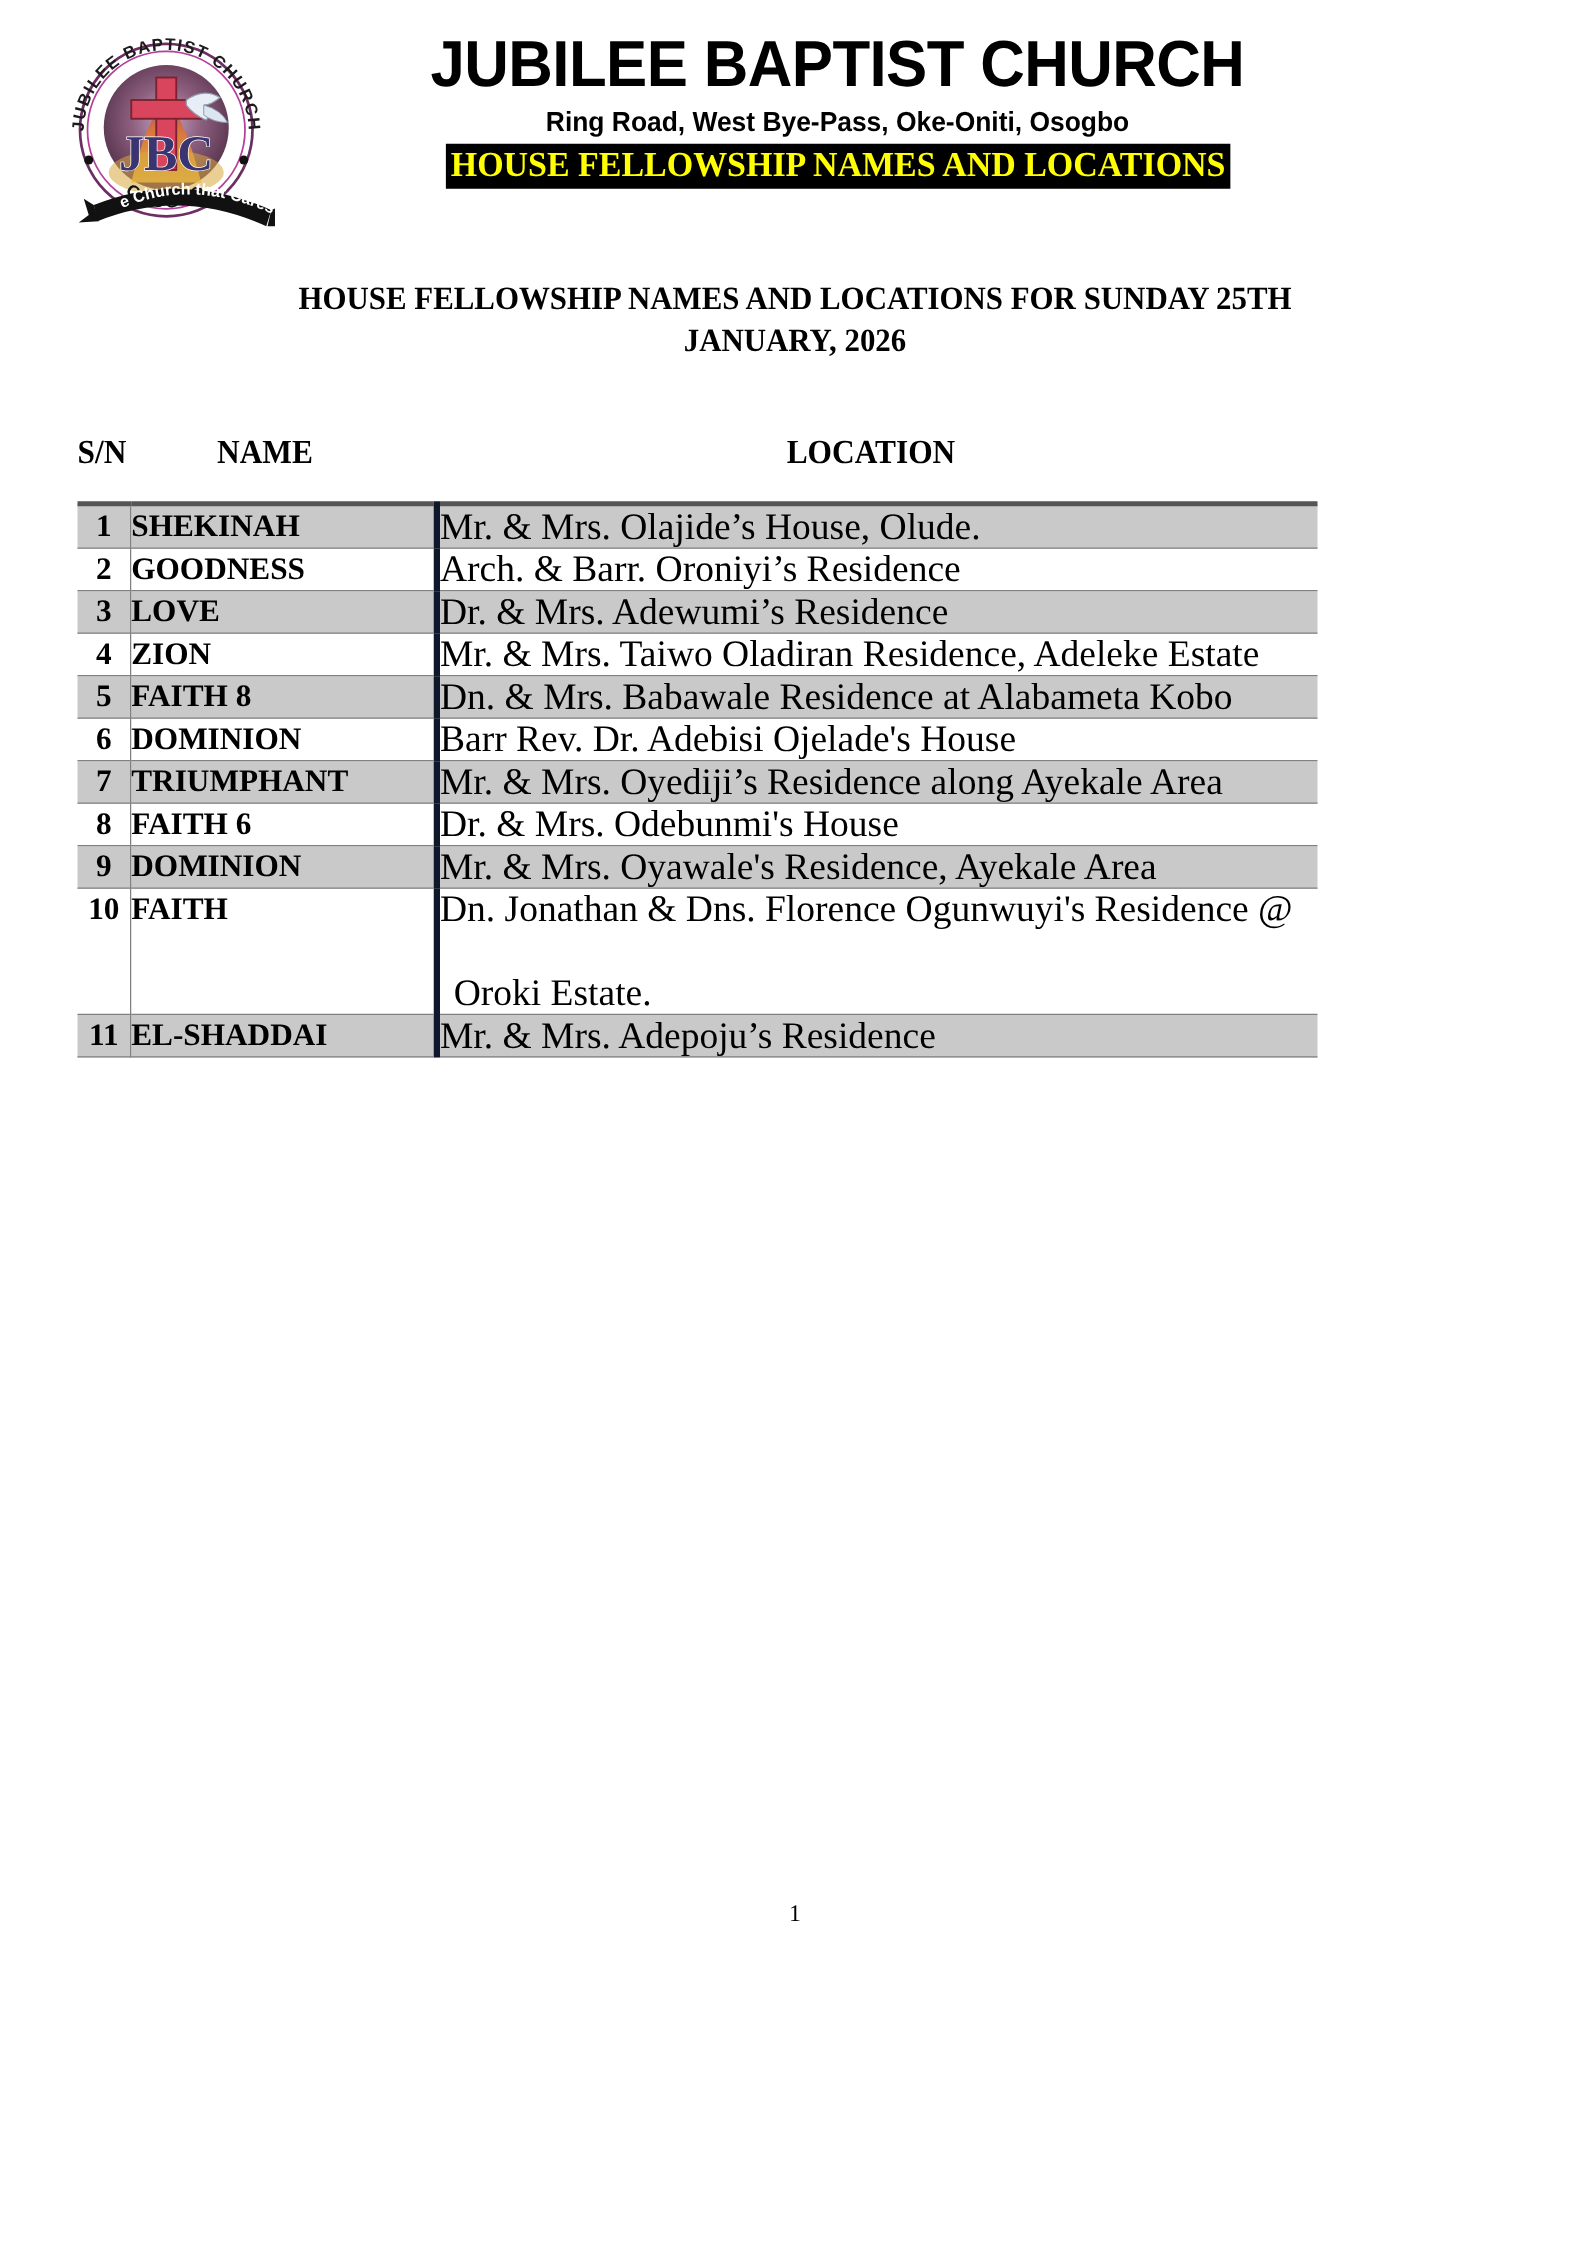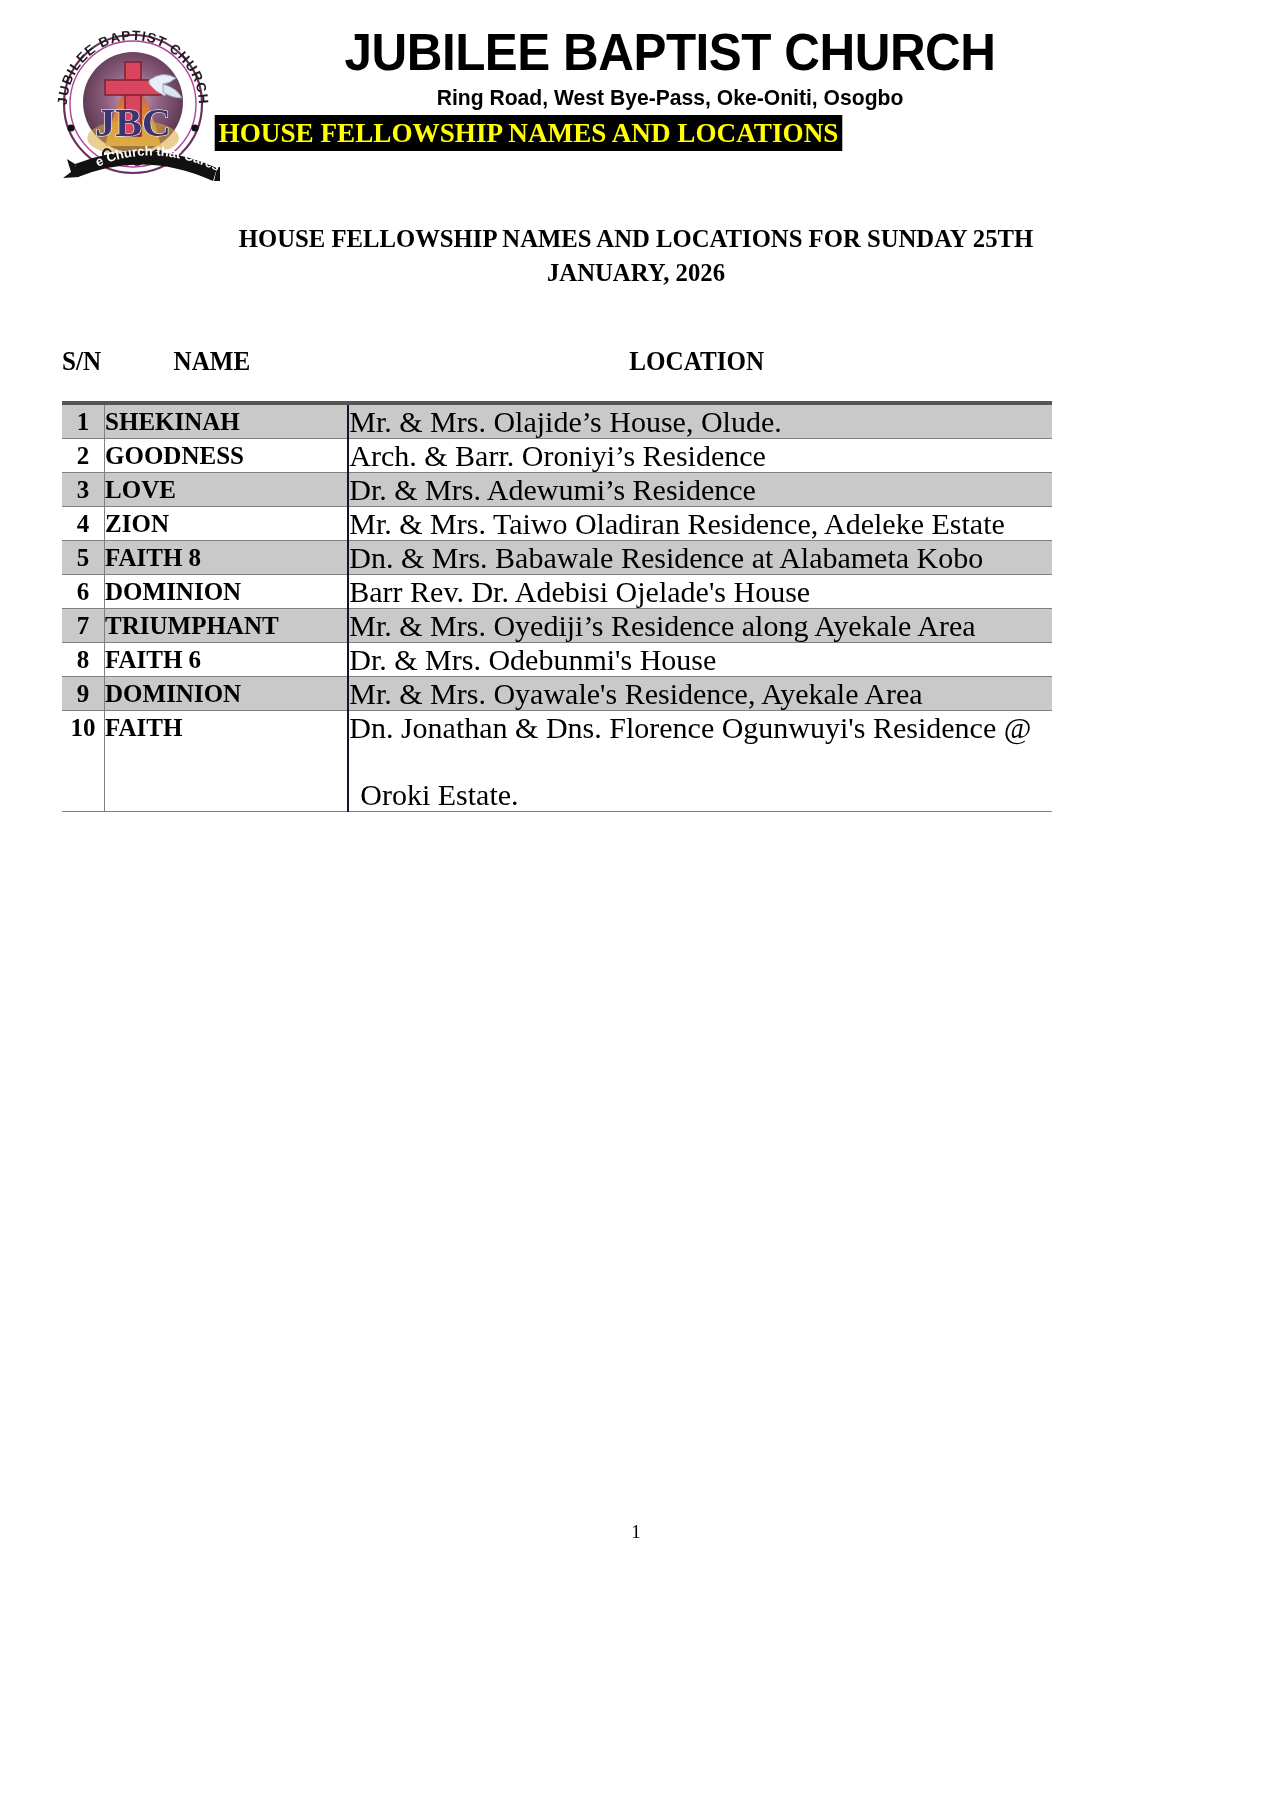--- a/index.html
+++ b/index.html
@@ -63,21 +63,21 @@
     font-weight: bold;
     font-size: 22px;
     line-height: 28px;
     margin-top: 2px;
     transform: scaleX(0.96);
     transform-origin: center top;
     white-space: nowrap;
   }
   .banner-line {
     margin-top: 3px;
-    text-align: left;
+    text-align: center;
   }
   .banner-hl {
     display: inline-block;
     background: #000000;
     color: #ffff00;
     font-family: "Liberation Serif", "DejaVu Serif", serif;
     font-weight: bold;
     font-size: 28px;
     line-height: 33px;
     padding: 1px 4px 2px 4px;
@@ -149,21 +149,21 @@
     line-height: 33px;
     padding: 12px 3px 0 3px;
     border-right: 1px solid #808080;
   }
   td.c-name {
     width: 242px;
     font-weight: bold;
     font-size: 25px;
     line-height: 33px;
     padding: 12px 6px 0 10px;
-    border-right: 2px solid #0f172a;
+    border-right: 5px solid #0f172a;
     transform-origin: left top;
   }
   td.c-loc {
     width: 702px;
     font-weight: normal;
     font-size: 30px;
     line-height: 33px;
     padding: 12px 8px 0 14px;
   }
   tr.shade td { background: #c9c9c9; }
@@ -331,19 +331,26 @@
             </td>
           </tr>
           <tr class="plain">
             <td class="c-sn">10</td>
             <td class="c-name">FAITH</td>
             <td class="c-loc">
               <span class="cell-inner">Dn. Jonathan &amp; Dns. Florence Ogunwuyi's Residence @</span>
               <span class="loc-line2">Oroki Estate.</span>
             </td>
           </tr>
+          <tr class="shade">
+            <td class="c-sn">11</td>
+            <td class="c-name">EL-SHADDAI</td>
+            <td class="c-loc">
+              <span class="cell-inner">Mr. &amp; Mrs. Adepoju’s Residence</span>
+            </td>
+          </tr>
         </tbody>
     </table>
   </div>
 
   <div class="page-number">1</div>
 
 </div>
 
 </body></html>

